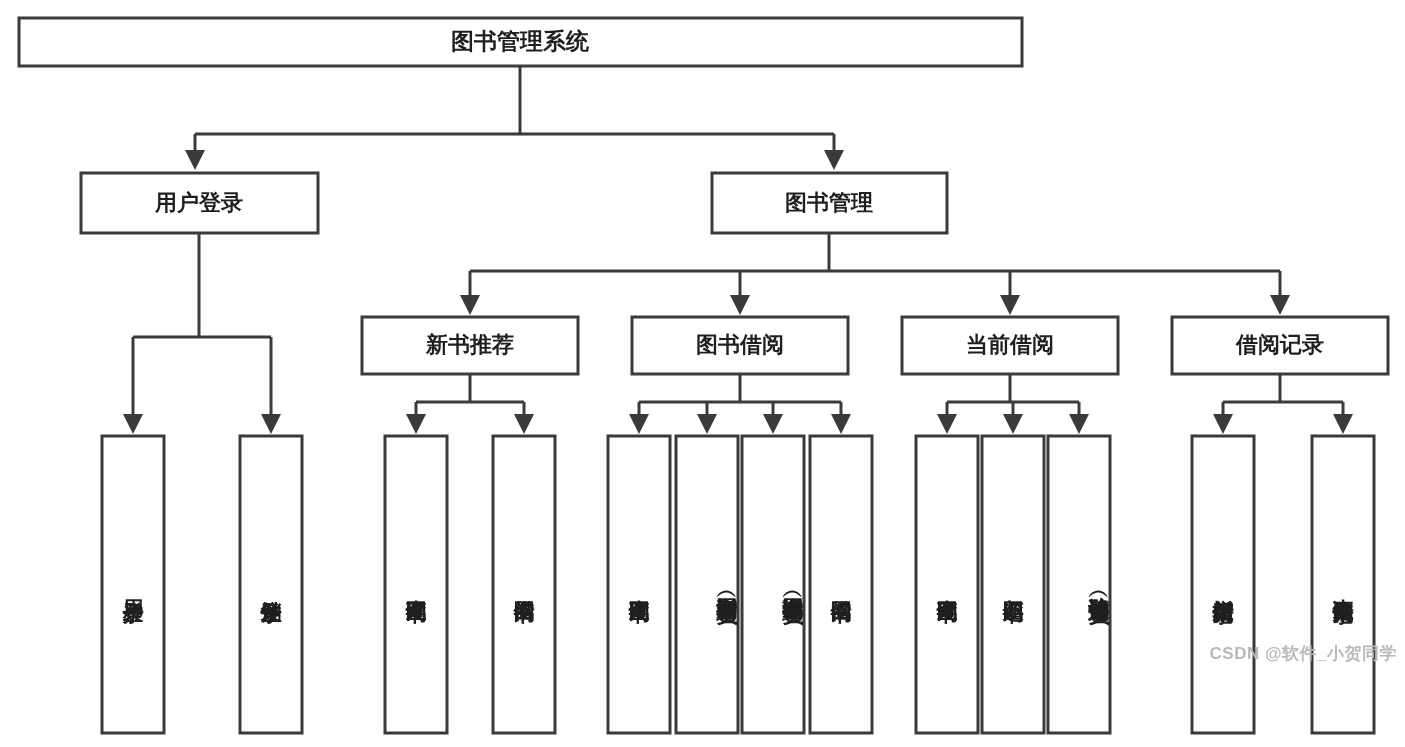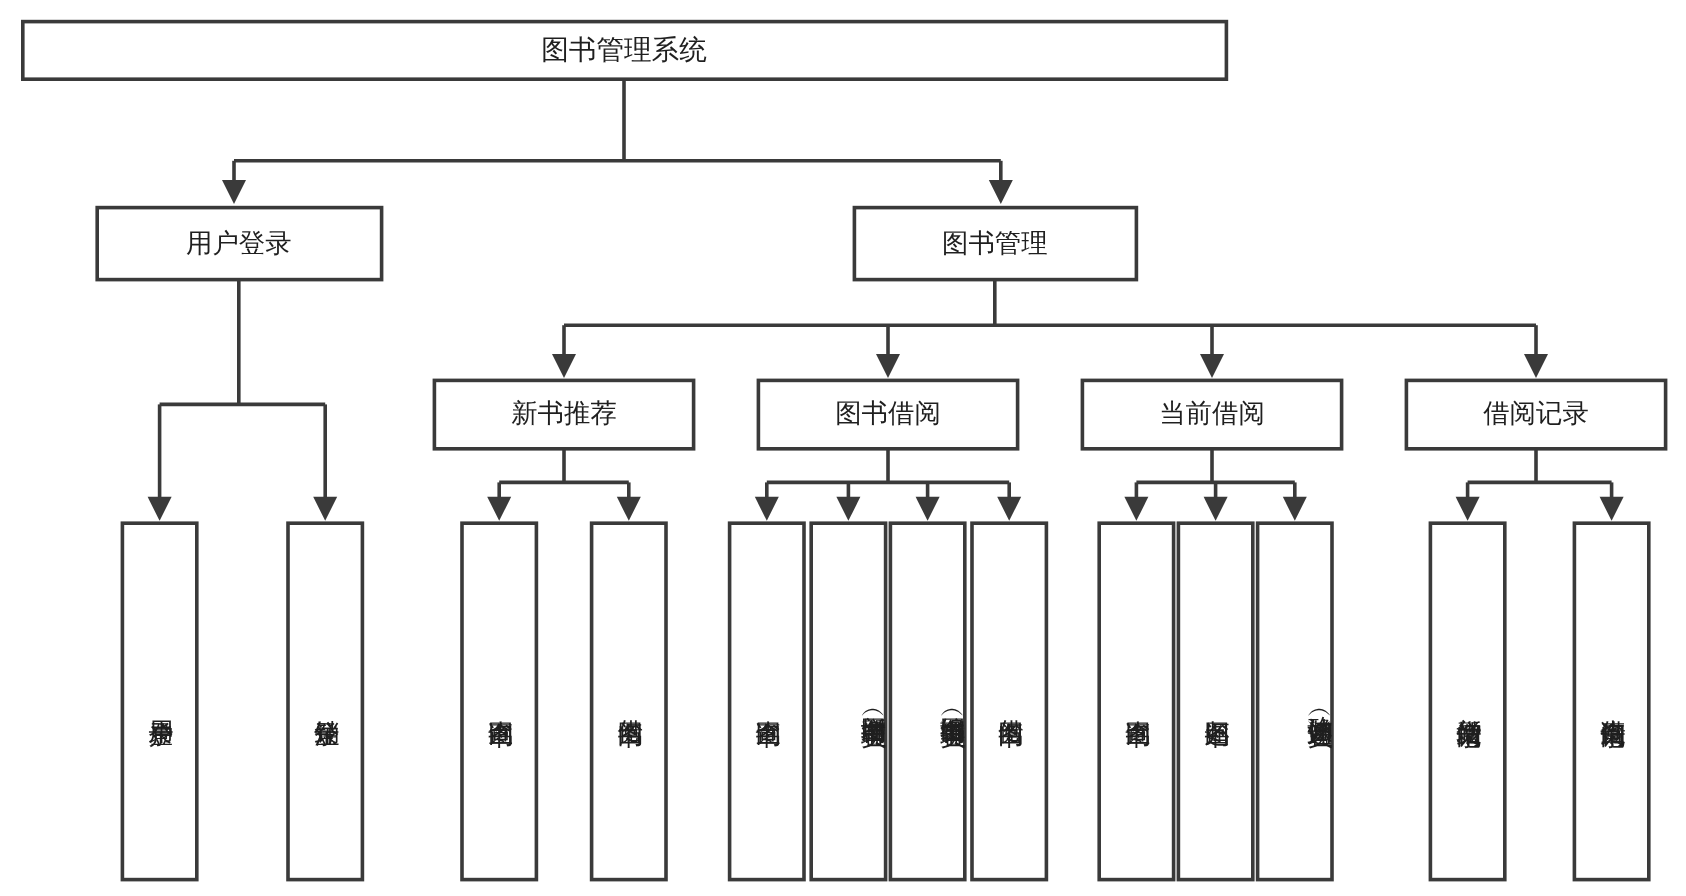--- a/index.html
+++ b/index.html
@@ -11,20 +11,21 @@
     width: 1405px;
     height: 747px;
     font-family: "Liberation Sans", "DejaVu Sans", sans-serif;
     overflow: hidden;
     position: relative;
   }
   #diagram-root {
     position: relative;
     width: 1405px;
     height: 667px;
+    font-weight: bold;
   }
   svg#tree-svg {
     position: absolute;
     top: 0;
     left: 0;
     width: 1405px;
     height: 747px;
   }
   .node-box {
     fill: #ffffff;
@@ -215,13 +216,14 @@
   <div class="vtext" style="left:742px; top:440px; width:62px; height:289px; align-items:flex-start;">编辑图书（管理员）</div>
   <div class="vtext" style="left:810px; top:436px; width:62px; height:297px;">借阅图书</div>
 
   <div class="vtext" style="left:916px; top:436px; width:62px; height:297px;">查询图书</div>
   <div class="vtext" style="left:982px; top:436px; width:62px; height:297px;">归还图书</div>
   <div class="vtext" style="left:1048px; top:440px; width:62px; height:289px; align-items:flex-start;">确认归还（管理员）</div>
 
   <div class="vtext" style="left:1192px; top:436px; width:62px; height:297px;">新增借阅记录</div>
   <div class="vtext" style="left:1312px; top:436px; width:62px; height:297px;">查询借阅记录</div>
 
+  <div id="watermark">CSDN @软件_小贺同学</div>
 </div>
 
 </body></html>

